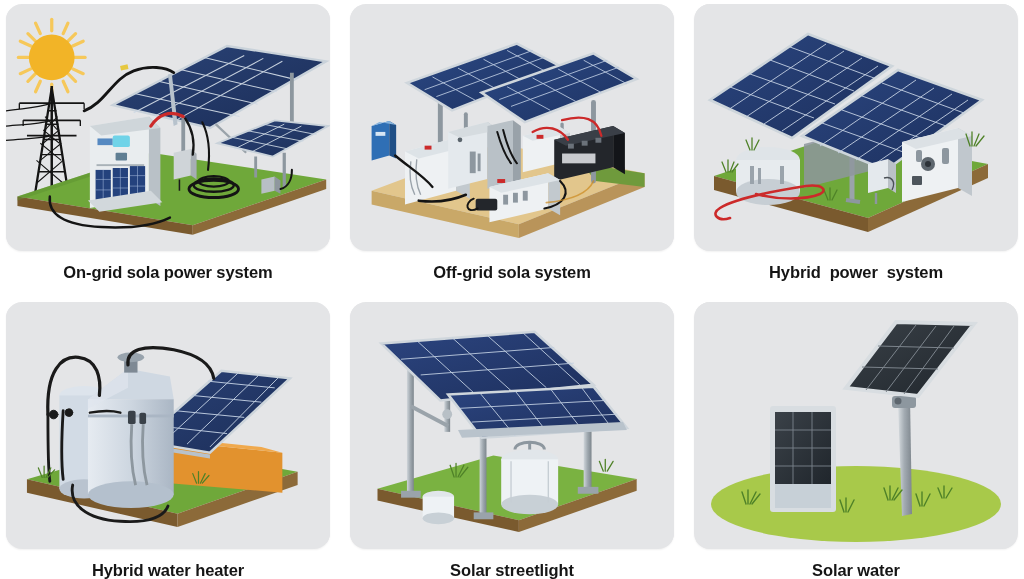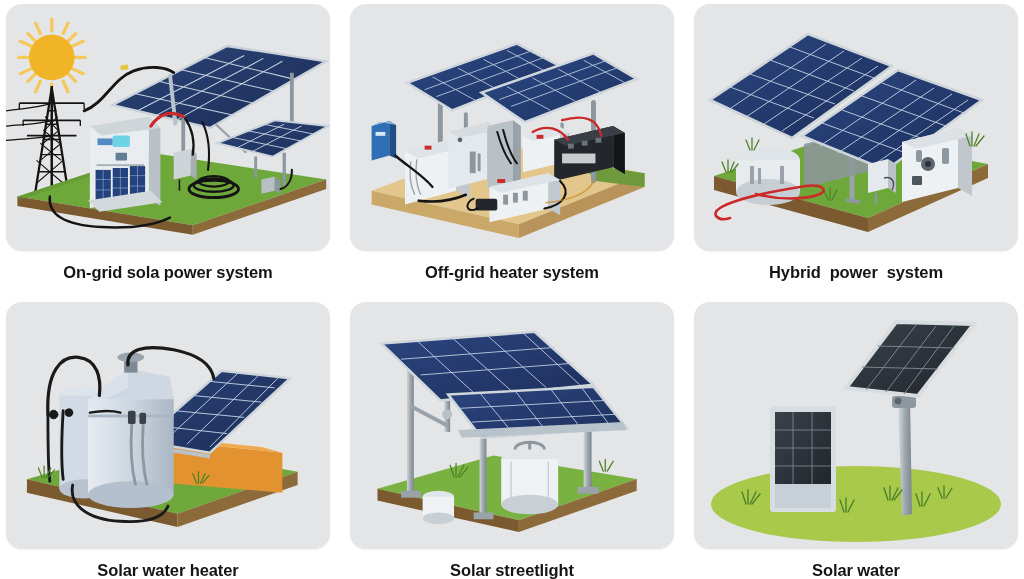--- a/index.html
+++ b/index.html
@@ -318,21 +318,21 @@
             <path d="M150 128 C154 142 158 152 164 160" stroke="#141414" stroke-width="2"></path>
             <path d="M156 126 C160 142 164 152 170 160" stroke="#141414" stroke-width="2"></path>
             <path d="M46 152 C60 164 74 172 84 184" stroke="#141414" stroke-width="2.4"></path>
             <path d="M214 178 C226 190 218 202 198 206" stroke="#141414" stroke-width="2.2"></path>
             <path d="M130 206 C118 212 116 200 126 196" stroke="#141414" stroke-width="2"></path>
             <path d="M70 198 C86 200 104 198 118 192" stroke="#141414" stroke-width="2.6"></path>
             <path d="M248 178 C242 192 220 198 200 200" stroke="#cc8a20" stroke-width="1.8" opacity="0.7"></path>
           </g>
         </svg>
       </div>
-      <div class="caption">Off-grid heater system</div>
+      <div class="caption">Off-grid sola system</div>
     </div>
 
     <div class="cell">
       <div class="card">
         <svg viewBox="0 0 320 247" preserveAspectRatio="xMidYMid meet">
           <defs>
             <linearGradient id="c3panel" x1="0" y1="0" x2="1" y2="1">
               <stop offset="0" stop-color="#2b4680"></stop>
                 <stop offset="1" stop-color="#1c2f5c"></stop>
             </linearGradient>
@@ -496,21 +496,21 @@
             <path d="M70 186 C66 206 84 222 120 224 C152 226 166 218 170 208" stroke-width="3"></path>
             <path d="M88 110 C100 108 112 108 120 110" stroke-width="2.6"></path>
           </g>
 
           <g stroke="#4f8228" stroke-width="1.3" fill="none" stroke-linecap="round">
             <path d="M38 178 L34 168 M40 178 L40 166 M42 178 L47 168 M44 178 L51 170"></path>
             <path d="M200 184 L196 174 M202 184 L202 172 M204 184 L209 174 M206 184 L213 176"></path>
           </g>
         </svg>
       </div>
-      <div class="caption">Solar water heater</div>
+      <div class="caption">Hybrid water heater</div>
     </div>
 
     <div class="cell">
       <div class="card">
         <svg viewBox="0 0 330 247" preserveAspectRatio="xMidYMid meet">
           <defs>
             <linearGradient id="c5panel" x1="0" y1="0" x2="1" y2="1">
               <stop offset="0" stop-color="#2c4580"></stop>
                 <stop offset="1" stop-color="#1d2f5c"></stop>
             </linearGradient>

